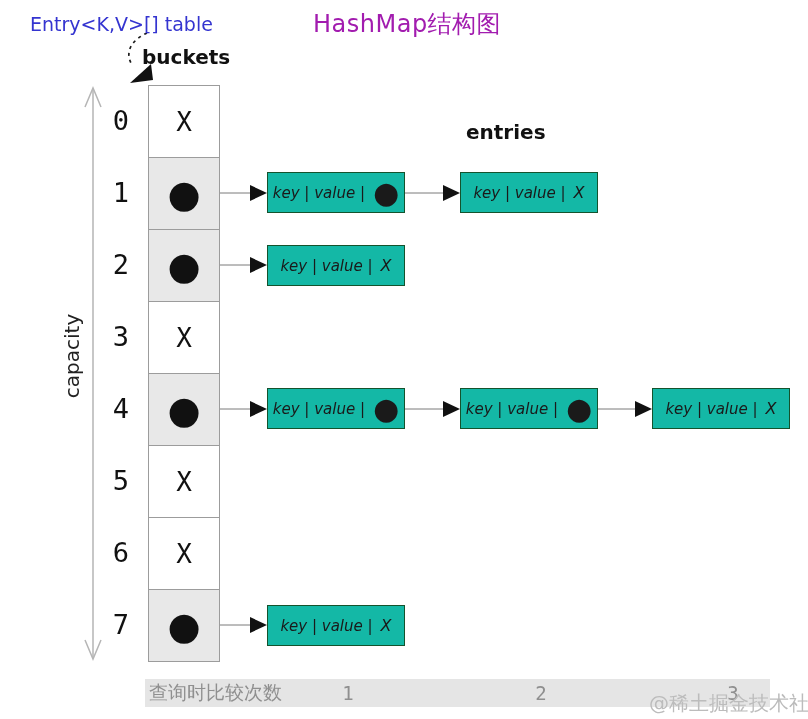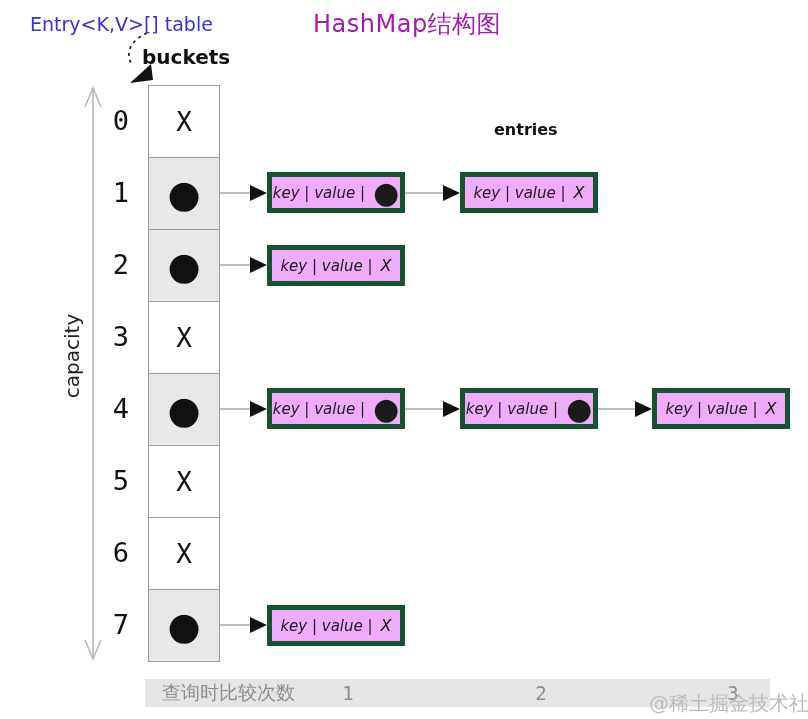--- a/index.html
+++ b/index.html
@@ -6,52 +6,52 @@
   .stage{
     position:relative;width:808px;height:719px;background:#ffffff;overflow:hidden;
     font-family:"DejaVu Sans",sans-serif;color:#111;
   }
   .overlay{position:absolute;left:0;top:0;z-index:1;}
   .abs{position:absolute;z-index:2;}
 
   .title{left:313px;top:8px;font-size:24px;color:#a21caf;letter-spacing:.5px;}
   .ref-label{left:30px;top:13px;font-size:19px;color:#3434d0;}
   .buckets-label{left:142px;top:45px;font-size:20px;font-weight:bold;color:#111;}
-  .entries-label{left:466px;top:120px;font-size:16px;font-weight:bold;color:#111;margin-left:28px;}
+  .entries-label{left:466px;top:120px;font-size:20px;font-weight:bold;color:#111;}
   .capacity-label{
     left:12px;top:344px;width:120px;text-align:center;font-size:20px;color:#222;
     transform:rotate(-90deg);
   }
 
   .bucket-index{
     left:106px;width:30px;height:72px;line-height:72px;text-align:center;
     font-size:27px;color:#111;font-family:"DejaVu Sans Mono",monospace;
   }
   .bucket-cell{
     left:148px;width:72px;height:73px;box-sizing:border-box;
     border:1px solid #9c9c9c;background:#ffffff;
     display:flex;align-items:center;justify-content:center;
   }
   .bucket-cell.occupied{background:#e8e8e8;}
   .cell-symbol{font-size:26px;font-family:"DejaVu Sans Mono",monospace;color:#111;}
   .bucket-cell.occupied .cell-symbol{font-family:"DejaVu Sans",sans-serif;font-size:38px;line-height:0;}
 
   .entry-node{
-    width:138px;height:41px;box-sizing:border-box;border:5px solid #14532d;background:#f0abfc;
+    width:138px;height:41px;box-sizing:border-box;border:1px solid #14532d;background:#14b8a6;
     display:flex;align-items:center;justify-content:center;gap:8px;
   }
   .node-label{font-style:italic;font-size:15px;color:#1a1a1a;white-space:pre;}
   .node-tail{font-style:italic;font-size:16px;color:#1a1a1a;}
   .node-tail.tail-dot{font-style:normal;font-size:30px;line-height:0;}
 
   .footer-bar{
     left:145px;top:679px;width:625px;height:28px;background:#e5e5e5;
     display:flex;align-items:center;
   }
-  .footer-label{padding-left:17px;font-size:19px;color:#8f8f8f;}
+  .footer-label{padding-left:4px;font-size:19px;color:#8f8f8f;}
   .footer-num{
     top:679px;width:138px;height:28px;line-height:28px;text-align:center;
     font-size:19px;color:#8f8f8f;font-family:"DejaVu Sans Mono",monospace;z-index:3;
   }
   .watermark{left:649px;top:690px;font-size:20px;color:#bcbcbc;z-index:4;white-space:nowrap;}
 
   .cap-arrow{stroke:#b5b5b5;stroke-width:1.5;fill:none;}
   .chain-line{stroke:#7a7a7a;stroke-width:1;}
   .chain-head{fill:#111;stroke:none;}
   .dash-path{stroke:#1a1a1a;stroke-width:1.7;fill:none;stroke-dasharray:3 4;}

